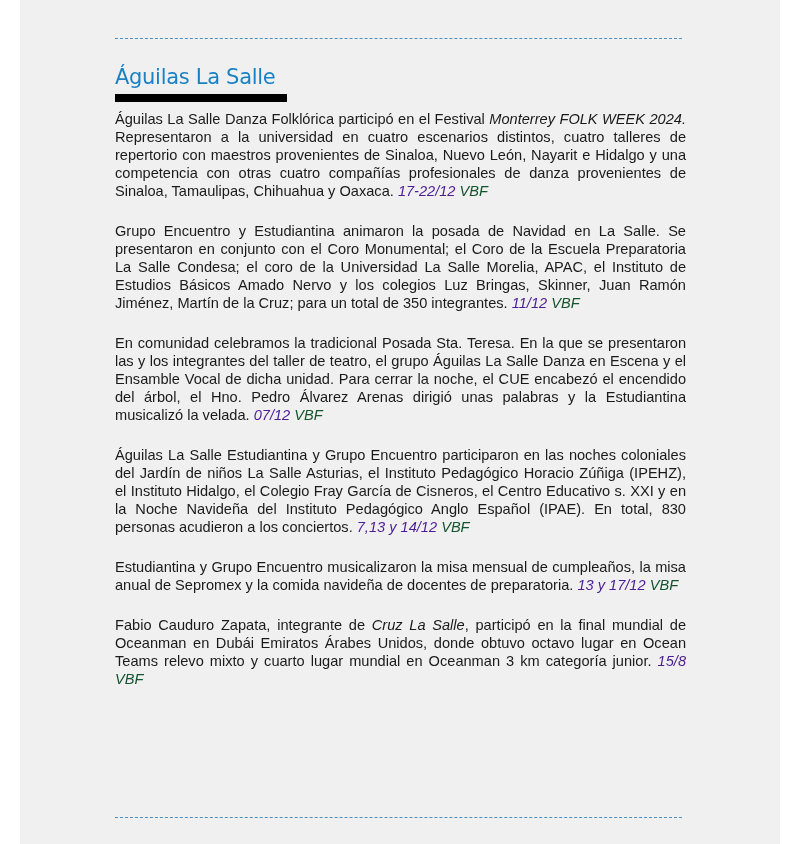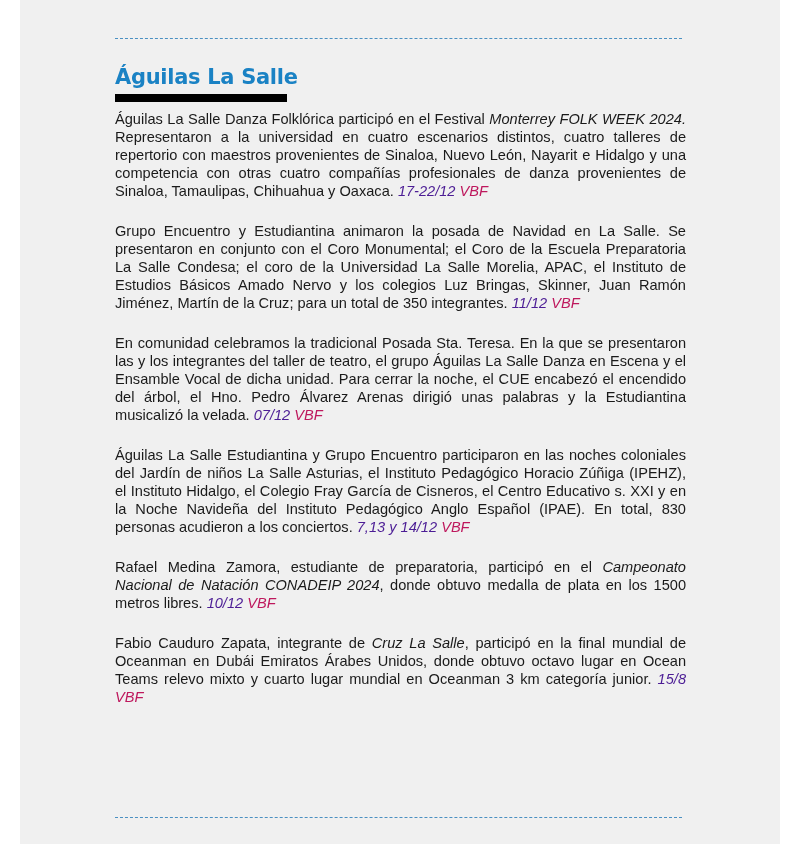--- a/index.html
+++ b/index.html
@@ -31,21 +31,21 @@
     }
     .dash-top { top: 38px; }
     .dash-bottom { top: 817px; }
 
     .heading {
       position: absolute;
       left: 115px;
       top: 64px;
       margin: 0;
       font-family: "DejaVu Sans", sans-serif;
-      font-weight: bold;
+      font-weight: normal;
       font-size: 21px;
       line-height: 26px;
       color: #1a82c4;
       letter-spacing: -0.3px;
       white-space: nowrap;
     }
     .heading-bar {
       position: absolute;
       left: 115px;
       top: 94px;
@@ -71,21 +71,21 @@
     }
     .para em {
       font-style: italic;
     }
     .date {
       font-style: italic;
       color: #4c1d95;
     }
     .author {
       font-style: italic;
-      color: #be185d;
+      color: #14532d;
     }
   </style>
 </head>
 <body>
 
 <div class="panel"></div>
 
 <div class="dash-rule dash-top"></div>
 
 <h2 class="heading">Águilas La Salle</h2>
@@ -94,20 +94,20 @@
 <div class="content">
 
   <p class="para"><span>Águilas La Salle Danza Folklórica participó en el Festival </span><em>Monterrey FOLK WEEK 2024.</em><span> Representaron a la universidad en cuatro escenarios distintos, cuatro talleres de repertorio con maestros provenientes de Sinaloa, Nuevo León, Nayarit e Hidalgo y una competencia con otras cuatro compañías profesionales de danza provenientes de Sinaloa, Tamaulipas, Chihuahua y Oaxaca. </span><span class="date">17-22/12</span> <span class="author">VBF</span></p>
 
   <p class="para"><span>Grupo Encuentro y Estudiantina animaron la posada de Navidad en La Salle. Se presentaron en conjunto con el Coro Monumental; el Coro de la Escuela Preparatoria La Salle Condesa; el coro de la Universidad La Salle Morelia, APAC, el Instituto de Estudios Básicos Amado Nervo y los colegios Luz Bringas, Skinner, Juan Ramón Jiménez, Martín de la Cruz; para un total de 350 integrantes. </span><span class="date">11/12</span> <span class="author">VBF</span></p>
 
   <p class="para"><span>En comunidad celebramos la tradicional Posada Sta. Teresa. En la que se presen­taron las y los integrantes del taller de teatro, el grupo Águilas La Salle Danza en Escena y el Ensamble Vocal de dicha unidad. Para cerrar la noche, el CUE encabezó el encendido del árbol, el Hno. Pedro Álvarez Arenas dirigió unas palabras y la Estudiantina musicalizó la velada. </span><span class="date">07/12</span> <span class="author">VBF</span></p>
 
   <p class="para"><span>Águilas La Salle Estudiantina y Grupo Encuentro participaron en las noches colo­niales del Jardín de niños La Salle Asturias, el Instituto Pedagógico Horacio Zúñiga (IPEHZ), el Instituto Hidalgo, el Colegio Fray García de Cisneros, el Centro Educativo s. XXI y en la Noche Navideña del Instituto Pedagógico Anglo Español (IPAE). En total, 830 personas acudieron a los conciertos. </span><span class="date">7,13 y 14/12</span> <span class="author">VBF</span></p>
 
+  <p class="para"><span>Estudiantina y Grupo Encuentro musicalizaron la misa mensual de cumpleaños, la misa anual de Sepromex y la comida navideña de docentes de preparatoria. </span><span class="date">13 y 17/12</span> <span class="author">VBF</span></p>
 
-  <p class="para"><span>Rafael Medina Zamora, estudiante de preparatoria, participó en el </span><em>Campeonato Nacional de Natación CONADEIP 2024</em><span>, donde obtuvo medalla de plata en los 1500 metros libres. </span><span class="date">10/12</span> <span class="author">VBF</span></p>
 
   <p class="para"><span>Fabio Cauduro Zapata, integrante de </span><em>Cruz La Salle</em><span>, participó en la final mundial de Oceanman en Dubái Emiratos Árabes Unidos, donde obtuvo octavo lugar en Ocean Teams relevo mixto y cuarto lugar mundial en Oceanman 3 km categoría junior. </span><span class="date">15/8</span> <span class="author">VBF</span></p>
 
 </div>
 
 <div class="dash-rule dash-bottom"></div>
 
 </body></html>

